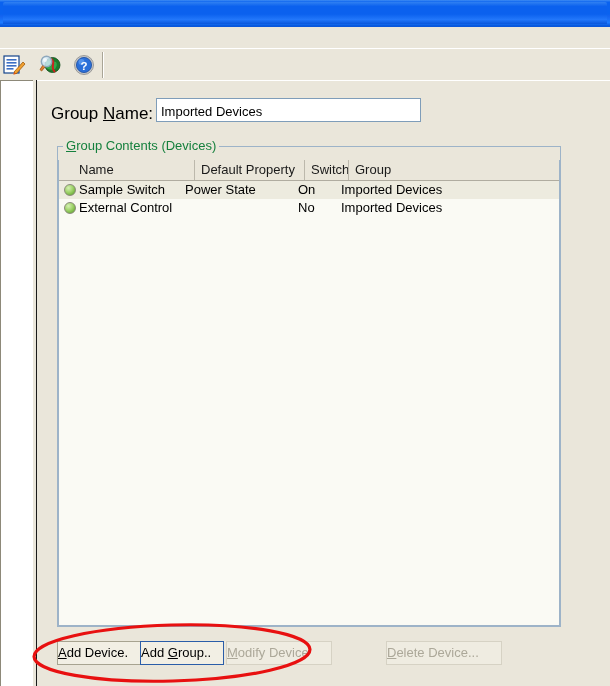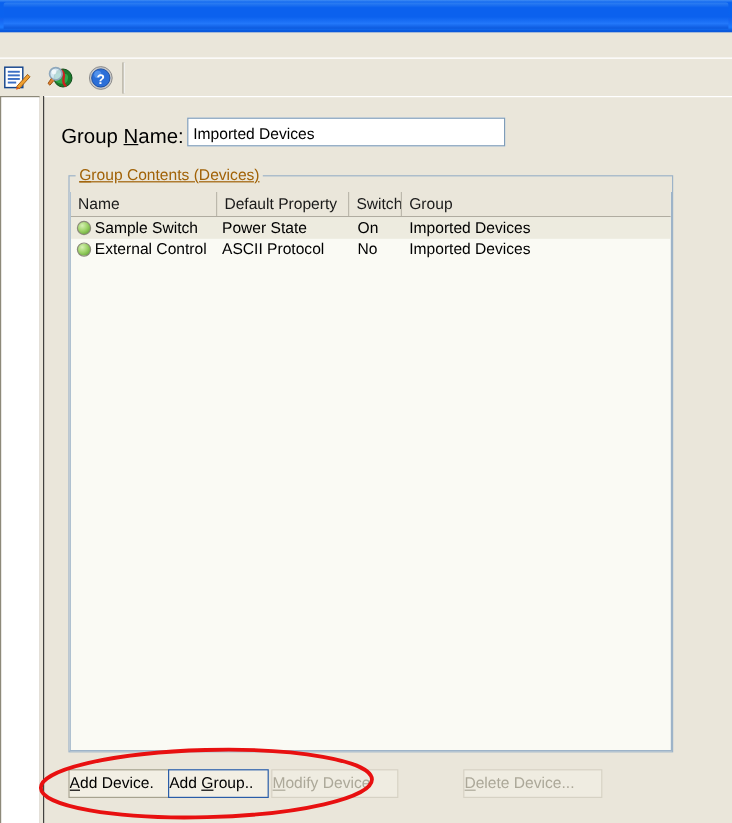--- a/index.html
+++ b/index.html
@@ -145,24 +145,23 @@
     width: 504px; height: 481px;
     border: 1px solid #9DB3C8;
     box-sizing: border-box;
     background: transparent;
   }
   .groupbox-title {
     position: absolute;
     left: 63px; top: 138px;
     padding: 0 3px;
     background: #EAE6DA;
-    color: #a16207;
-    font-size: 13px;
-    white-space: nowrap;
-    text-decoration: underline;
+    color: #15803d;
+    font-size: 13px;
+    white-space: nowrap;
   }
   .groupbox-title u { text-decoration: underline; }
 
   
   .listview {
     position: absolute;
     left: 58px; top: 160px;
     width: 502px; height: 466px;
     background: #FAFAF4;
     border: 1px solid #9DB3C8;
@@ -182,20 +181,21 @@
     top: 0;
     height: 20px;
     line-height: 20px;
     font-size: 13px;
     color: #1A1A1A;
     padding-left: 6px;
     box-sizing: border-box;
     border-right: 1px solid #BCB8AC;
     white-space: nowrap;
     overflow: hidden;
+    margin-left: 14px;
   }
   .lv-body {
     position: relative;
   }
   .lv-row {
     position: relative;
     height: 18px;
     line-height: 18px;
     white-space: nowrap;
   }
@@ -327,21 +327,20 @@
       <div class="lv-row selected">
         <div class="dev-icon"></div>
         <div class="lv-cell" style="left:126px;width:106px;">Power State</div>
         <div class="lv-cell" style="left:20px;width:104px;">Sample Switch</div>
         <div class="lv-cell" style="left:239px;width:40px;">On</div>
         <div class="lv-cell" style="left:282px;width:215px;">Imported Devices</div>
       </div>
       <div class="lv-row">
         <div class="dev-icon"></div>
         <div class="lv-cell" style="left:20px;width:104px;">External Control</div>
-        <div class="lv-cell" style="left:126px;width:106px;">ASCII Protocol</div>
         <div class="lv-cell" style="left:239px;width:40px;">No</div>
         <div class="lv-cell" style="left:282px;width:215px;">Imported Devices</div>
       </div>
     </div>
   </div>
 
   <div class="btn" style="left:57px; top:641px; width:85px;">
     <u>A</u><span>dd Device.</span>
   </div>
 

